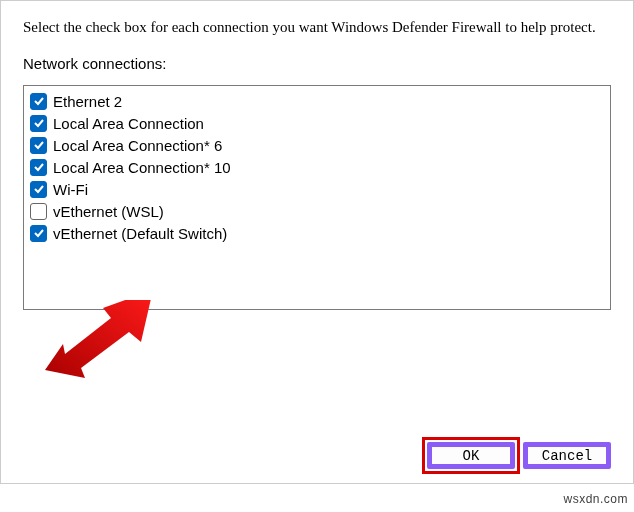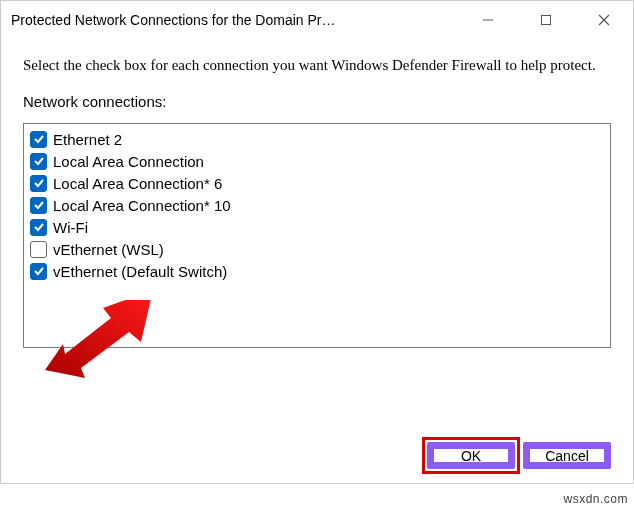--- a/index.html
+++ b/index.html
@@ -111,23 +111,23 @@
   .button-row {
     margin-top: auto;
     display: flex;
     justify-content: flex-end;
     gap: 8px;
     padding-top: 20px;
   }
   .btn {
     min-width: 88px;
     height: 27px;
-    border: 7px solid #8b5cf6;
+    border: 5px solid #8b5cf6;
     background: #fdfdfd;
-    font-family: Liberation Sans, sans-serif;
+    font-family: Liberation Mono, monospace;
     font-size: 14px;
     border-radius: 2px;
     line-height: 1;
     padding: 0 10px;
   }
   .ok-hilite {
     position: relative;
   }
   .ok-hilite::after {
     content: "";
@@ -150,41 +150,20 @@
     font-size: 12px;
     color: #404040;
     letter-spacing: 0.5px;
   }
 </style>
 </head>
 <body>
 
 <div class="window">
 
-  <div class="titlebar">
-    <div class="title">Protected Network Connections for the Domain Pr…</div>
-    <div class="title-buttons">
-      <div class="title-btn">
-        <svg width="12" height="12" viewBox="0 0 12 12">
-          <line x1="1" y1="6" x2="11" y2="6" stroke="#555" stroke-width="1"></line>
-        </svg>
-      </div>
-      <div class="title-btn">
-        <svg width="12" height="12" viewBox="0 0 12 12">
-          <rect x="1.5" y="1.5" width="9" height="9" fill="none" stroke="#555" stroke-width="1"></rect>
-        </svg>
-      </div>
-      <div class="title-btn">
-        <svg width="12" height="12" viewBox="0 0 12 12">
-          <line x1="1" y1="1" x2="11" y2="11" stroke="#555" stroke-width="1.2"></line>
-          <line x1="11" y1="1" x2="1" y2="11" stroke="#555" stroke-width="1.2"></line>
-        </svg>
-      </div>
-    </div>
-  </div>
 
   <div class="body">
 
     <div class="instruction">Select the check box for each connection you want Windows Defender Firewall to help protect.</div>
 
     <div class="group-label">Network connections:</div>
 
     <div class="listbox">
 
       <div class="row">

